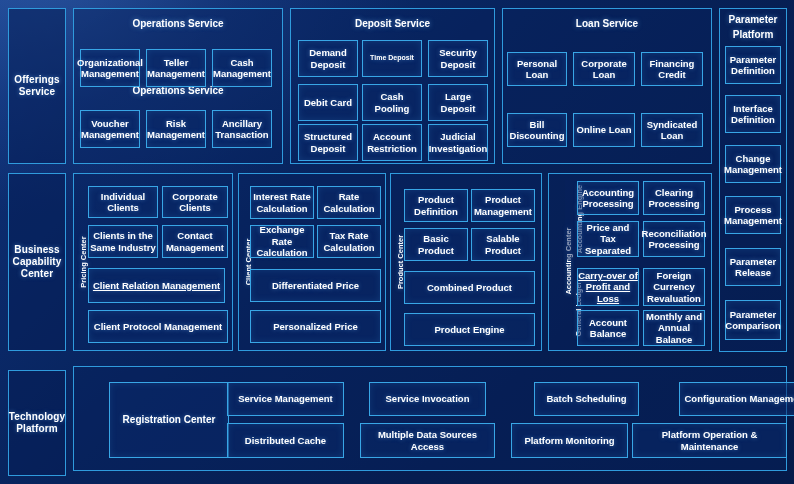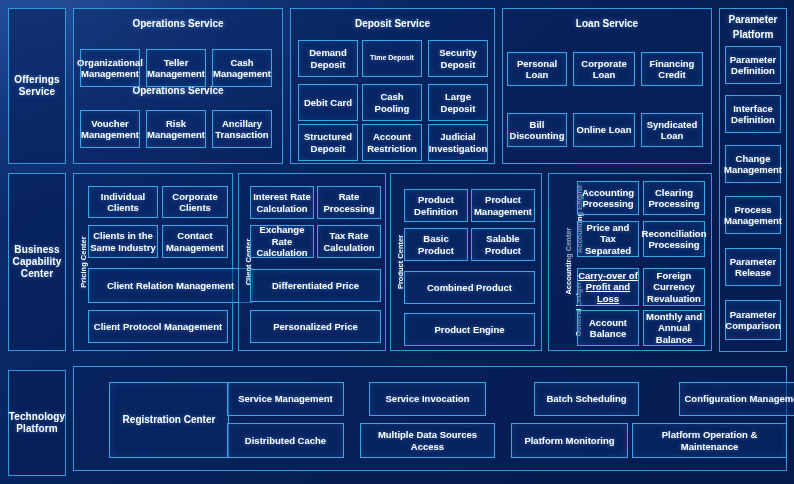--- a/index.html
+++ b/index.html
@@ -95,28 +95,28 @@
 
   <div class="lbl rowlbl" style="left:8px;top:173px;width:58px;height:178px;">Business Capability Center</div>
 
   <div class="panel" style="left:73px;top:173px;width:160px;height:178px;"></div>
   <div class="vlabel" style="left:48px;top:255px;width:70px;height:14px;transform:rotate(-90deg);">Pricing Center</div>
 
   <div class="cell" style="left:88px;top:186px;width:70px;height:32px;">Individual Clients</div>
   <div class="cell" style="left:162px;top:186px;width:66px;height:32px;">Corporate Clients</div>
   <div class="cell" style="left:88px;top:225px;width:70px;height:33px;">Clients in the Same Industry</div>
   <div class="cell" style="left:162px;top:225px;width:66px;height:33px;">Contact Management</div>
-  <div class="cell" style="left:88px;top:268px;width:165px;height:35px;">Client Relation Management</div>
+  <div class="cell" style="left:88px;top:268px;width:137px;height:35px;text-decoration:underline;">Client Relation Management</div>
   <div class="cell" style="left:88px;top:310px;width:140px;height:33px;">Client Protocol Management</div>
 
   <div class="panel" style="left:238px;top:173px;width:148px;height:178px;"></div>
   <div class="vlabel" style="left:213px;top:255px;width:70px;height:14px;transform:rotate(-90deg);">Client Center</div>
 
   <div class="cell" style="left:250px;top:186px;width:64px;height:33px;">Interest Rate Calculation</div>
-  <div class="cell" style="left:317px;top:186px;width:64px;height:33px;">Rate Processing</div>
+  <div class="cell" style="left:317px;top:186px;width:64px;height:33px;">Rate Calculation</div>
   <div class="cell" style="left:250px;top:225px;width:64px;height:33px;">Exchange Rate Calculation</div>
   <div class="cell" style="left:317px;top:225px;width:64px;height:33px;">Tax Rate Calculation</div>
   <div class="cell" style="left:250px;top:269px;width:131px;height:33px;">Differentiated Price</div>
   <div class="cell" style="left:250px;top:310px;width:131px;height:33px;">Personalized Price</div>
 
   <div class="panel" style="left:390px;top:173px;width:152px;height:178px;"></div>
   <div class="vlabel" style="left:365px;top:255px;width:70px;height:14px;transform:rotate(-90deg);">Product Center</div>
 
   <div class="cell" style="left:404px;top:189px;width:64px;height:33px;">Product Definition</div>
   <div class="cell" style="left:471px;top:189px;width:64px;height:33px;">Product Management</div>

